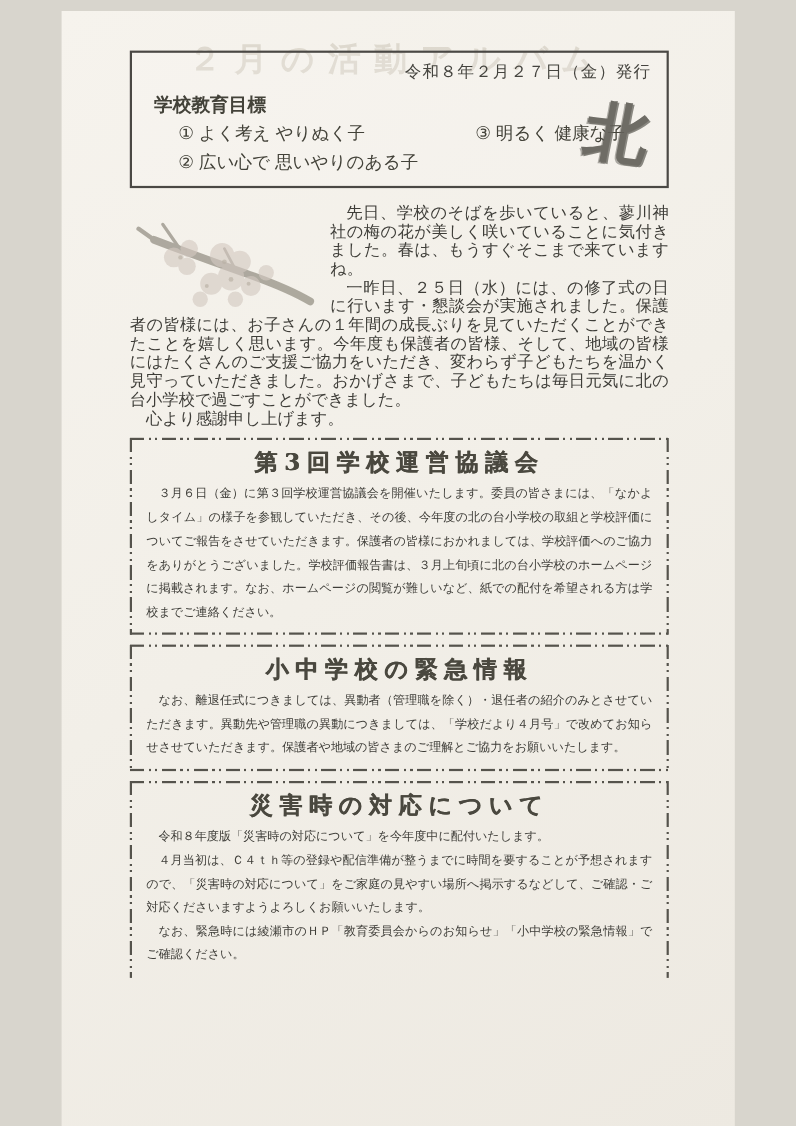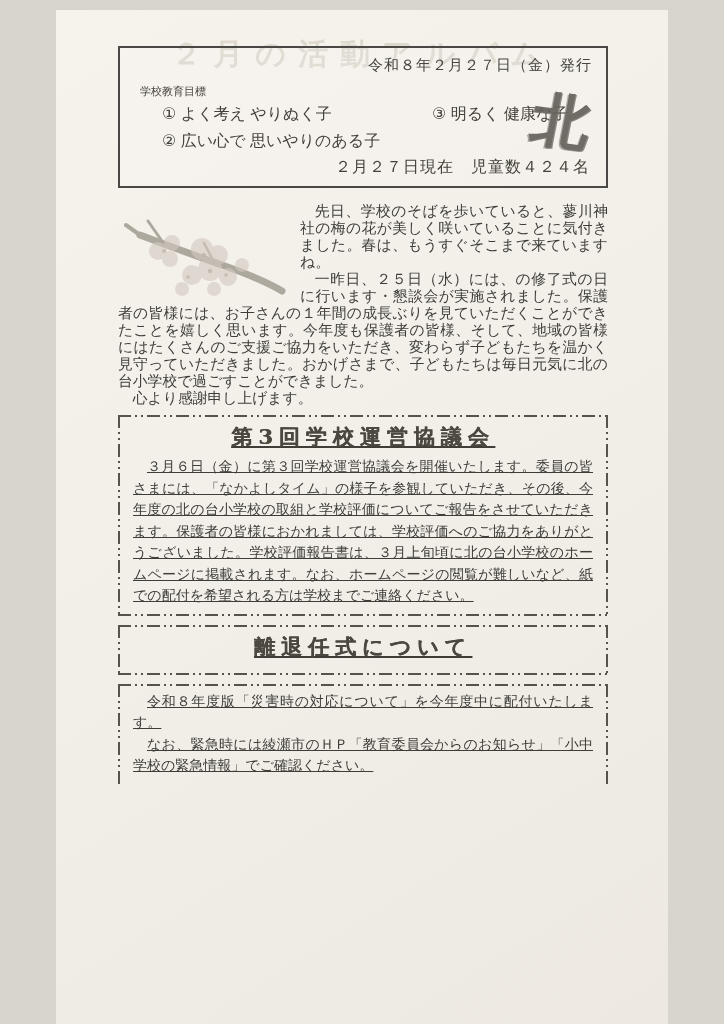--- a/index.html
+++ b/index.html
@@ -27,46 +27,46 @@
     padding:8px 14px 8px 16px;
     background:rgba(255,255,255,0.12);
   }
   .hrow1{display:flex;align-items:flex-end;}
   .htitle{
     font-size:35px;font-weight:800;letter-spacing:20px;color:#504e48;
     white-space:nowrap;line-height:1.15;
     text-shadow:0.6px 0 0 #504e48;
   }
   .hdate{margin-left:auto;margin-bottom:5px;font-size:15px;color:#45443f;white-space:nowrap;letter-spacing:1px;}
-  .hgoals-title{font-size:11px;font-weight:400;margin:4px 0 3px 4px;color:#434239;}
+  .hgoals-title{font-size:17px;font-weight:700;margin:4px 0 3px 4px;color:#434239;}
   .hgoals{
     display:grid;grid-template-columns:262px auto;row-gap:3px;column-gap:8px;
     margin-left:26px;font-size:16px;line-height:1.5;color:#434239;max-width:560px;
   }
   .hcount{text-align:right;font-size:16px;margin-top:4px;padding-right:2px;color:#434239;letter-spacing:1px;}
   .emblem{
     position:absolute;right:16px;top:44px;
     font-size:58px;line-height:1;color:#63615a;
     font-family:"DejaVu Serif",serif;font-weight:700;
     transform:rotate(7deg) skewX(-4deg);
     text-shadow:1.5px 1px 0 rgba(99,97,90,.8),-1px 1.5px 0 rgba(99,97,90,.55);
     opacity:.92;
   }
   
   .intro{margin-top:15px;font-size:14.8px;line-height:17px;text-align:justify;}
   .intro p{margin:0;text-indent:1em;}
   .plum{float:left;width:170px;height:98px;margin:2px 12px 2px 0;}
   
-  .dbox{position:relative;margin-top:9px;padding:7px 15px 9px;text-decoration:underline;}
+  .dbox{position:relative;margin-top:9px;padding:7px 15px 9px;}
   .dbox .bheading{
     text-align:center;font-family:"DejaVu Serif","Liberation Serif",serif;
     font-weight:700;font-size:21px;letter-spacing:6px;color:#4a483f;
     margin:1px 0 5px;text-shadow:0.5px 0 0 #4a483f;
   }
-  .dbox p{margin:0;font-size:14px;line-height:21.5px;text-indent:1em;text-align:justify;}
+  .dbox p{margin:0;font-size:11px;line-height:21.5px;text-indent:1em;text-align:justify;}
   .e{position:absolute;pointer-events:none;}
   .e.t{top:0;left:0;right:0;height:2px;
     background:repeating-linear-gradient(90deg,#55534c 0 13px,transparent 13px 17px,#55534c 17px 19px,transparent 19px 23px,#55534c 23px 25px,transparent 25px 29px);}
   .e.b{bottom:0;left:0;right:0;height:2px;
     background:repeating-linear-gradient(90deg,#55534c 0 13px,transparent 13px 17px,#55534c 17px 19px,transparent 19px 23px,#55534c 23px 25px,transparent 25px 29px);}
   .e.l{left:0;top:0;bottom:0;width:2px;
     background:repeating-linear-gradient(180deg,#55534c 0 13px,transparent 13px 17px,#55534c 17px 19px,transparent 19px 23px,#55534c 23px 25px,transparent 25px 29px);}
   .e.r{right:0;top:0;bottom:0;width:2px;
     background:repeating-linear-gradient(180deg,#55534c 0 13px,transparent 13px 17px,#55534c 17px 19px,transparent 19px 23px,#55534c 23px 25px,transparent 25px 29px);}
   
@@ -85,21 +85,20 @@
   <div class="hbox">
     <div class="hrow1">
       <span class="hdate">令和８年２月２７日（金）発行</span>
     </div>
     <div class="hgoals-title">学校教育目標</div>
     <div class="hgoals">
       <span>① よく考え やりぬく子</span>
       <span>③ 明るく 健康な子</span>
       <span>② 広い心で 思いやりのある子</span>
     </div>
-    <div class="hcount">２月２７日現在　児童数４２４名</div>
     <div class="emblem">北</div>
   </div>
 
   <div class="intro">
     <svg class="plum" viewBox="0 0 170 98" aria-hidden="true">
       <g stroke="#928d81" stroke-linecap="round" fill="none" opacity="0.72">
         <path d="M22 30 Q64 46 104 60 T164 86" stroke-width="7"></path>
         <path d="M22 30 L8 20" stroke-width="4"></path>
         <path d="M46 39 L30 16" stroke-width="3"></path>
         <path d="M96 57 L86 38" stroke-width="2.5"></path>
@@ -137,26 +136,29 @@
     <i class="e r"></i>
     <div class="bheading">第3回学校運営協議会</div>
     <p>３月６日（金）に第３回学校運営協議会を開催いたします。委員の皆さまには、「なかよしタイム」の様子を参観していただき、その後、今年度の北の台小学校の取組と学校評価についてご報告をさせていただきます。保護者の皆様におかれましては、学校評価へのご協力をありがとうございました。学校評価報告書は、３月上旬頃に北の台小学校のホームページに掲載されます。なお、ホームページの閲覧が難しいなど、紙での配付を希望される方は学校までご連絡ください。</p>
   </div>
 
   <div class="dbox">
     <i class="e t"></i>
     <i class="e b"></i>
     <i class="e l"></i>
     <i class="e r"></i>
-    <div class="bheading">離退任式について</div>
+    <div class="bheading">小中学校の緊急情報</div>
+    <p>なお、離退任式につきましては、異動者（管理職を除く）・退任者の紹介のみとさせていただきます。異動先や管理職の異動につきましては、「学校だより４月号」で改めてお知らせさせていただきます。保護者や地域の皆さまのご理解とご協力をお願いいたします。</p>
   </div>
 
   <div class="dbox">
     <i class="e t"></i>
 
     <i class="e l"></i>
     <i class="e r"></i>
+    <div class="bheading">災害時の対応について</div>
     <p>令和８年度版「災害時の対応について」を今年度中に配付いたします。</p>
+    <p>４月当初は、Ｃ４ｔｈ等の登録や配信準備が整うまでに時間を要することが予想されますので、「災害時の対応について」をご家庭の見やすい場所へ掲示するなどして、ご確認・ご対応くださいますようよろしくお願いいたします。</p>
     <p>なお、緊急時には綾瀬市のＨＰ「教育委員会からのお知らせ」「小中学校の緊急情報」でご確認ください。</p>
   </div>
 
   <div class="scan-edge"></div>
 </div>
 
 </body></html>

